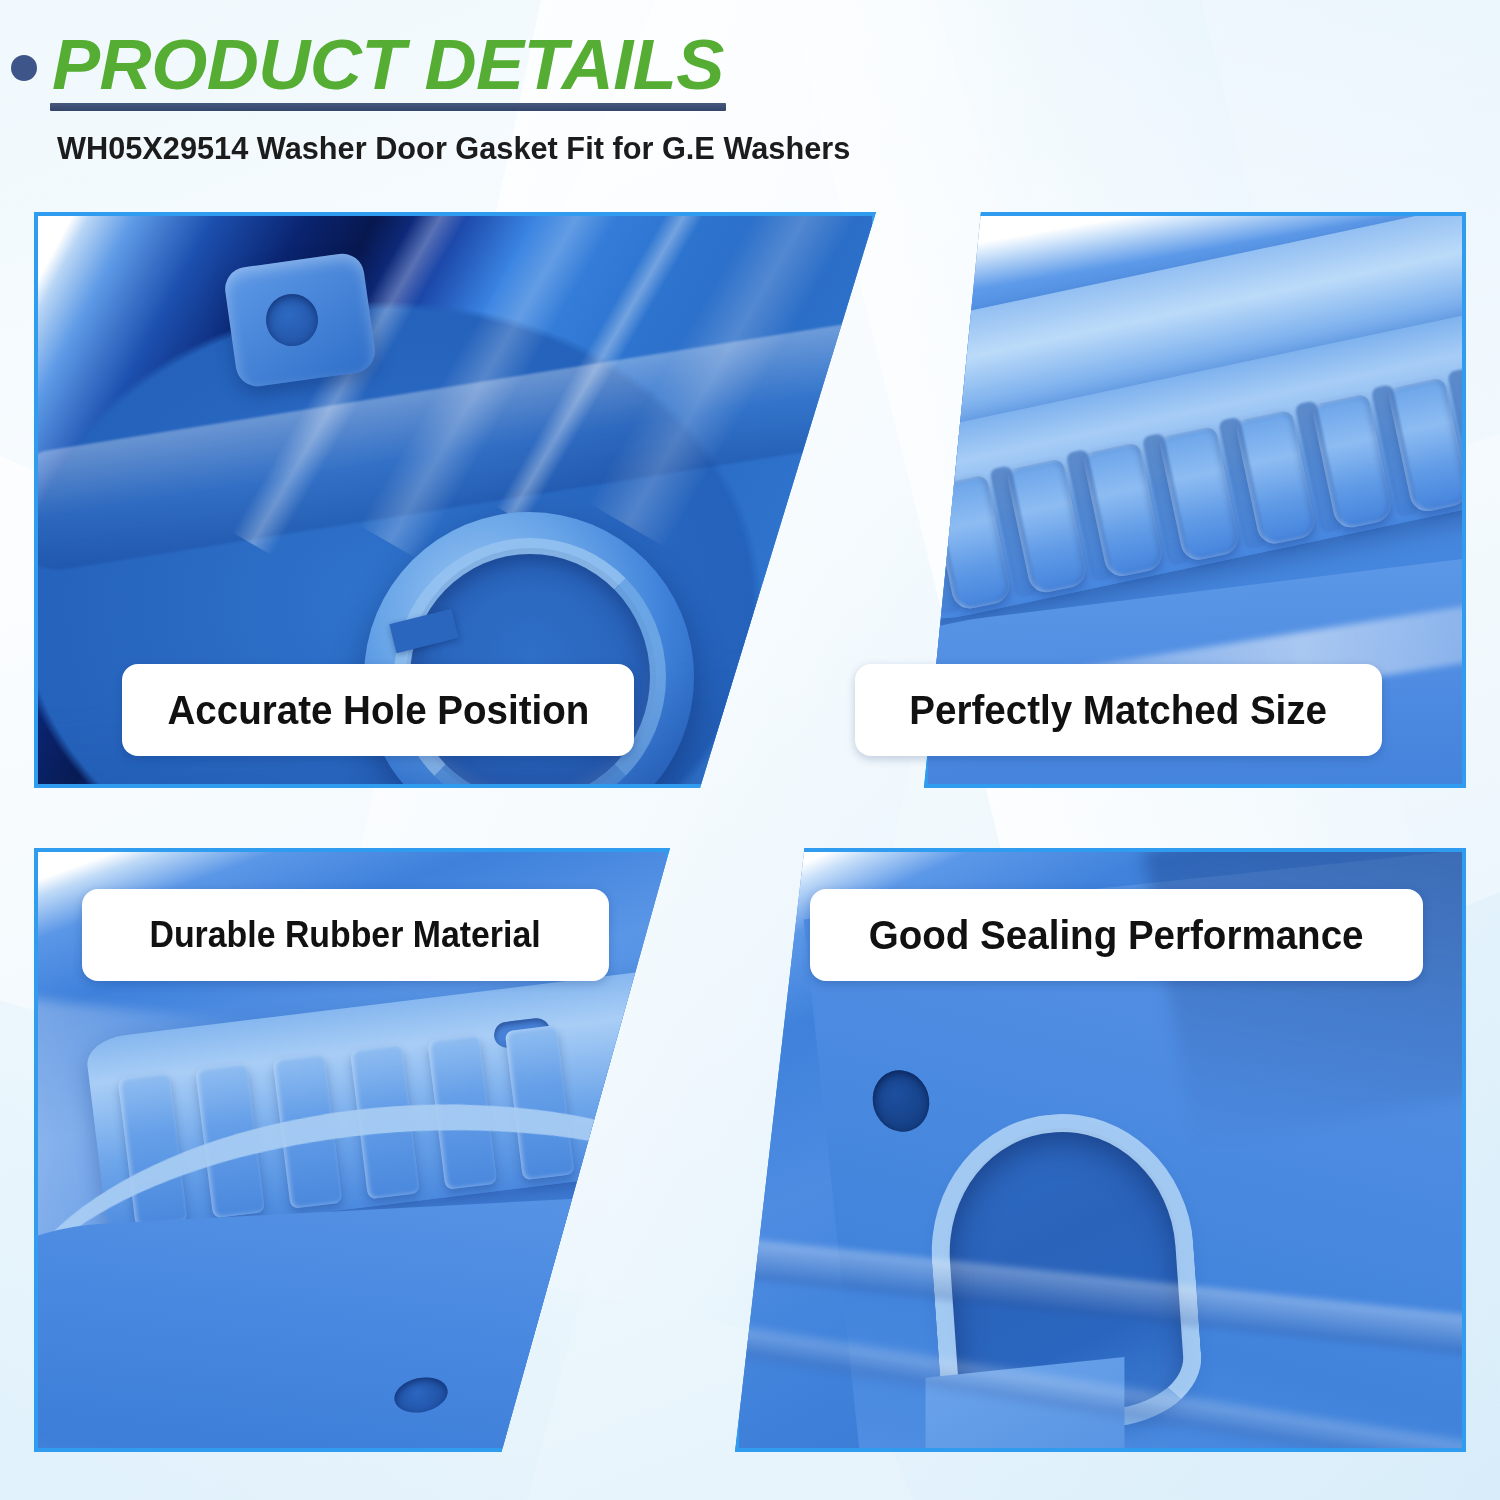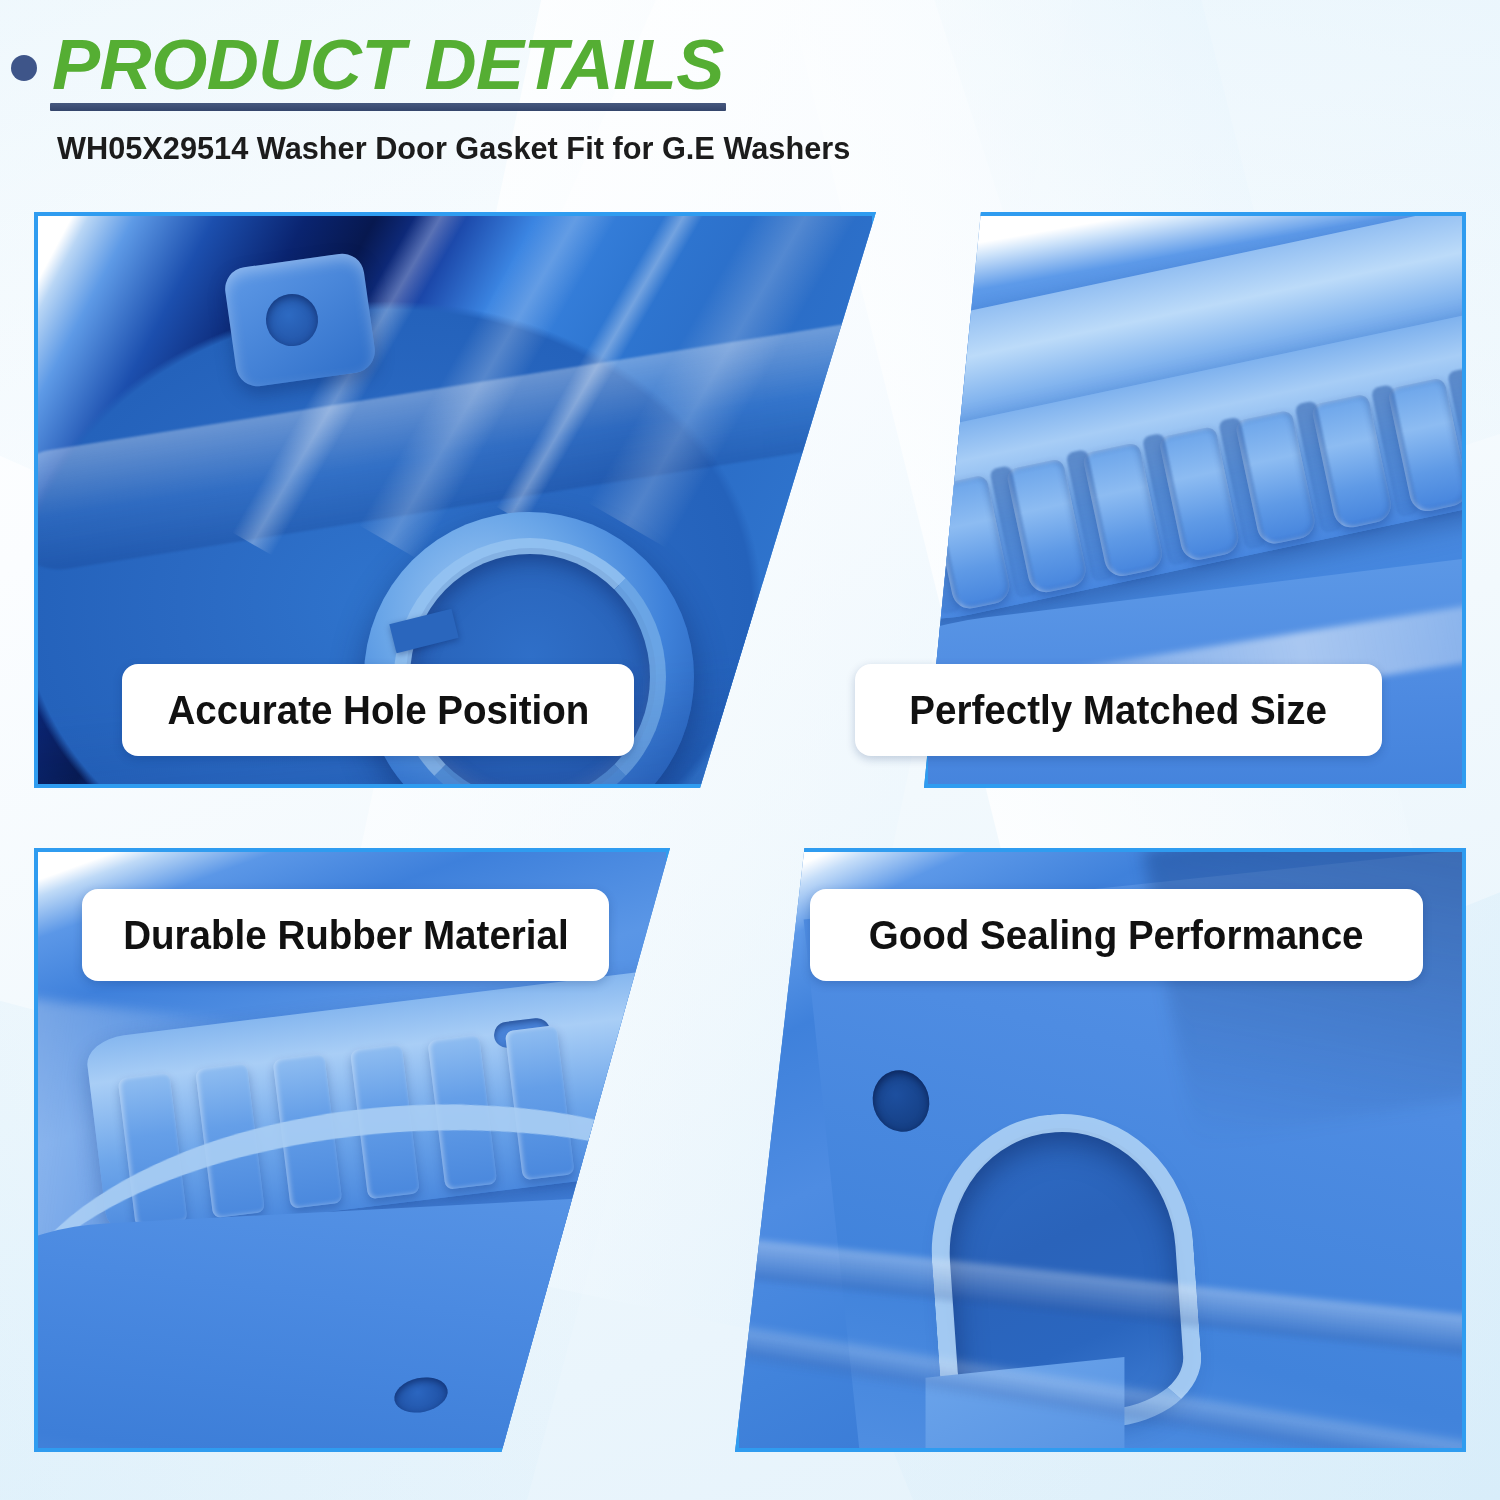--- a/index.html
+++ b/index.html
@@ -289,21 +289,21 @@
     border-radius:16px;
     box-shadow:0 3px 10px rgba(10,40,100,.22);
     display:flex; align-items:center; justify-content:center;
     padding:0 26px;
     font-weight:bold; color:#111111;
     white-space:nowrap;
   }
   .chip span { display:block; transform:scaleX(.94); transform-origin:center; }
   .c1 { left:122px; top:664px;  width:512px; height:92px; font-size:41px; }
   .c2 { left:855px; top:664px;  width:527px; height:92px; font-size:41px; }
-  .c3 { left:82px;  top:889px;  width:527px; height:92px; font-size:41px; }
+  .c3 { left:82px;  top:889px;  width:527px; height:92px; font-size:36px; }
   .c4 { left:786px; top:889px;  width:613px; height:92px; font-size:41px;margin-left:24px; }
 </style>
 </head>
 <body>
 
 <div id="bg">
   <div class="shape bgA"></div>
   <div class="shape bgB"></div>
   <div class="shape bgC"></div>
   <div class="shape bgD"></div>

